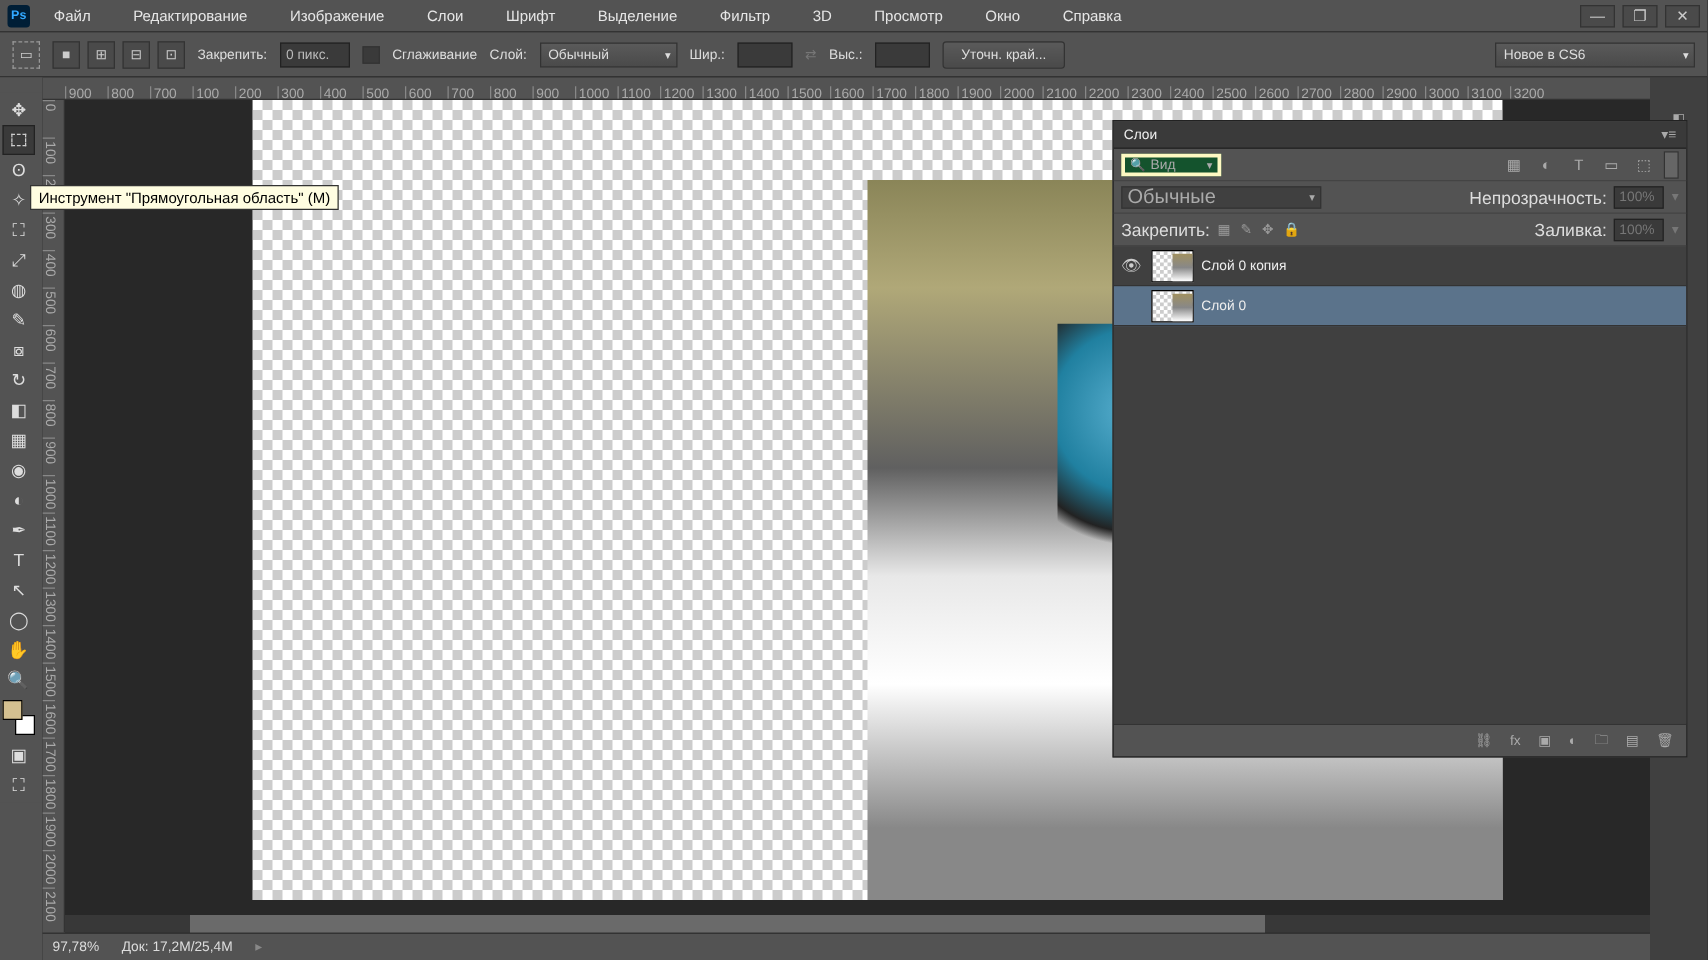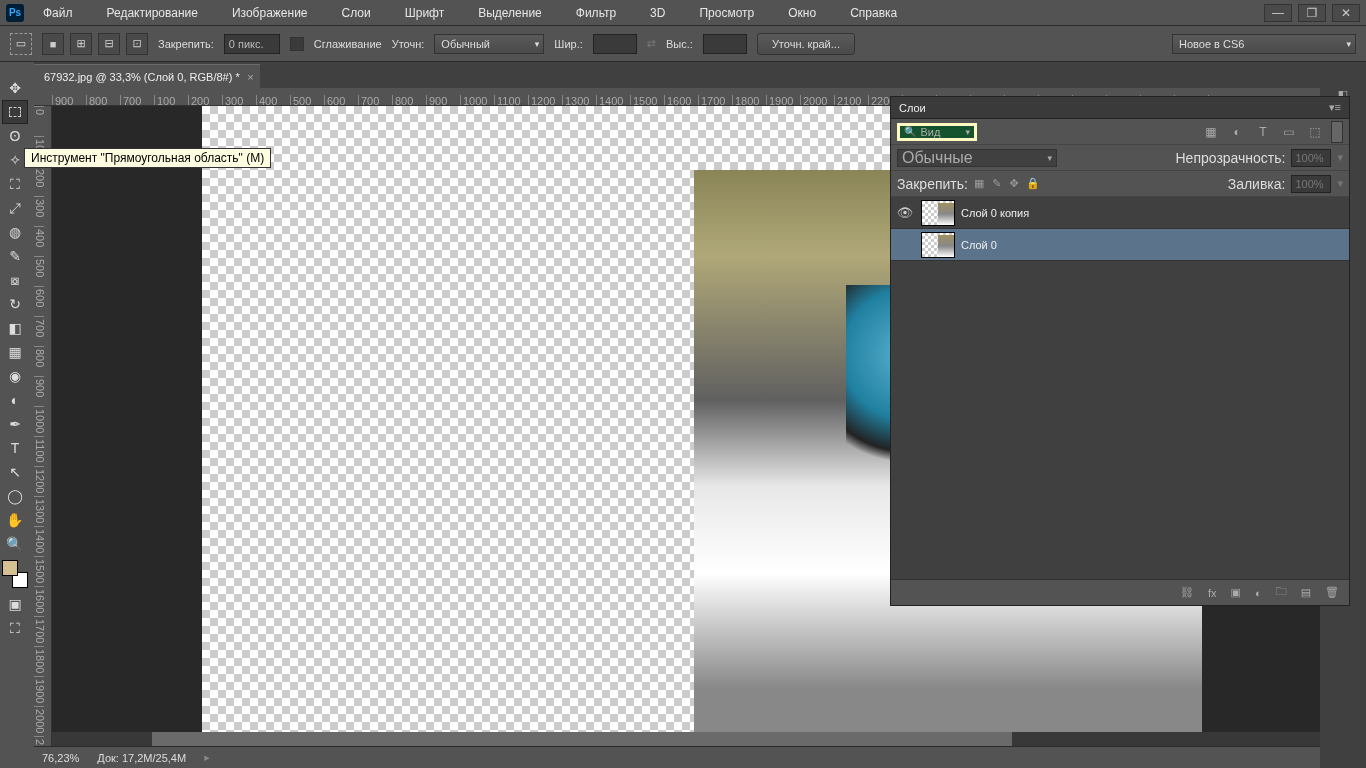--- a/index.html
+++ b/index.html
@@ -13,21 +13,21 @@
 .optionsbar{height:36px;background:#535353;display:flex;align-items:center;padding:0 10px;gap:10px;border-bottom:1px solid #2a2a2a}
 .opt-group{display:flex;align-items:center;gap:6px}
 .opt-icon{width:22px;height:22px;border:1px solid #333;background:#4a4a4a;display:flex;align-items:center;justify-content:center}
 .opt-icon.dashed{border:1px dashed #999;background:transparent}
 .opt-label{color:#ddd;font-size:11px}
 .opt-input{width:56px;height:20px;background:#3a3a3a;border:1px solid #222;color:#bbb;padding:0 4px;font-size:11px}
 .opt-dropdown{height:20px;background:linear-gradient(#5a5a5a,#4a4a4a);border:1px solid #333;color:#ddd;padding:0 16px 0 6px;font-size:11px;display:flex;align-items:center;position:relative}
 .opt-dropdown::after{content:"▾";position:absolute;right:4px;font-size:9px}
 .opt-btn{height:22px;padding:0 14px;background:linear-gradient(#5a5a5a,#4a4a4a);border:1px solid #333;border-radius:3px;color:#ddd;font-size:11px;display:flex;align-items:center}
 .opt-checkbox{width:14px;height:14px;border:1px solid #333;background:#3a3a3a}
-.new-cs6{margin-left:auto;width:184px}
+.new-cs6{margin-left:auto;width:160px}
 .workspace{display:flex;height:706px}
 .toolbar-wrap{width:34px;background:#535353;display:flex;flex-direction:column}
 .toolbar-tab{height:12px;background:#535353}
 .toolbar{background:#535353;display:flex;flex-direction:column;padding:2px;gap:0}
 .tool{width:26px;height:24px;display:flex;align-items:center;justify-content:center;position:relative;color:#ddd;font-size:14px}
 .tool.active{background:#3a3a3a;border:1px solid #222}
 .fgbg{width:26px;height:28px;position:relative;margin:4px 0}
 .fg-swatch{width:16px;height:16px;position:absolute;top:0;left:0;background:#d4c090;border:1px solid #000}
 .bg-swatch{width:16px;height:16px;position:absolute;bottom:0;right:0;background:#fff;border:1px solid #000}
 .doc-area{flex:1;display:flex;flex-direction:column;background:#282828}
@@ -104,21 +104,21 @@
   <div class="opt-group">
     <div class="opt-icon">■</div>
     <div class="opt-icon">⊞</div>
     <div class="opt-icon">⊟</div>
     <div class="opt-icon">⊡</div>
   </div>
   <span class="opt-label">Закрепить:</span>
   <input class="opt-input" value="0 пикс." style="">
   <div class="opt-checkbox"></div>
   <span class="opt-label">Сглаживание</span>
-  <span class="opt-label">Уточн:</span>
+  <span class="opt-label">Слой:</span>
   <div class="opt-dropdown" style="width:110px">Обычный</div>
   <span class="opt-label">Шир.:</span>
   <input class="opt-input" style="width: 44px;">
   <span style="color:#777">⇄</span>
   <span class="opt-label">Выс.:</span>
   <input class="opt-input" style="width: 44px;">
   <div class="opt-btn">Уточн. край...</div>
   <div class="opt-dropdown new-cs6">Новое в CS6</div>
 </div>
 
@@ -151,23 +151,20 @@
       <div class="fgbg">
         <div class="bg-swatch"></div>
         <div class="fg-swatch"></div>
       </div>
       <div class="tool">▣</div>
       <div class="tool">⛶</div>
     </div>
   </div>
 
   <div class="doc-area">
-    <div class="doc-tabs">
-      <div class="doc-tab">67932.jpg @ 33,3% (Слой 0, RGB/8#) *</div>
-    </div>
     <div class="ruler-h" id="ruler-h">
         <div class="tick" style="left: 18px;">900</div>
         <div class="tick" style="left: 52px;">800</div>
         <div class="tick" style="left: 86px;">700</div>
         <div class="tick" style="left: 120px;">100</div>
         <div class="tick" style="left: 154px;">200</div>
         <div class="tick" style="left: 188px;">300</div>
         <div class="tick" style="left: 222px;">400</div>
         <div class="tick" style="left: 256px;">500</div>
         <div class="tick" style="left: 290px;">600</div>
@@ -223,21 +220,21 @@
           <div class="tick" style="top: 600px;">2000</div>
           <div class="tick" style="top: 630px;">2100</div>
         </div>
       <div class="canvas-wrap">
         <div class="canvas">
           <div class="husky"></div>
         </div>
       </div>
     </div>
     <div class="statusbar">
-      <span>76,23%</span>
+      <span>97,78%</span>
       <span><span>Док:</span> <span>17,2M/25,4M</span></span>
       <span style="color:#888">▸</span>
     </div>
   </div>
 
   <div class="panels-right">
     <div class="panel-ico">◧</div>
     <div class="panel-ico">◨</div>
     <div class="panel-ico">≡</div>
     <div class="panel-ico">⊞</div>

